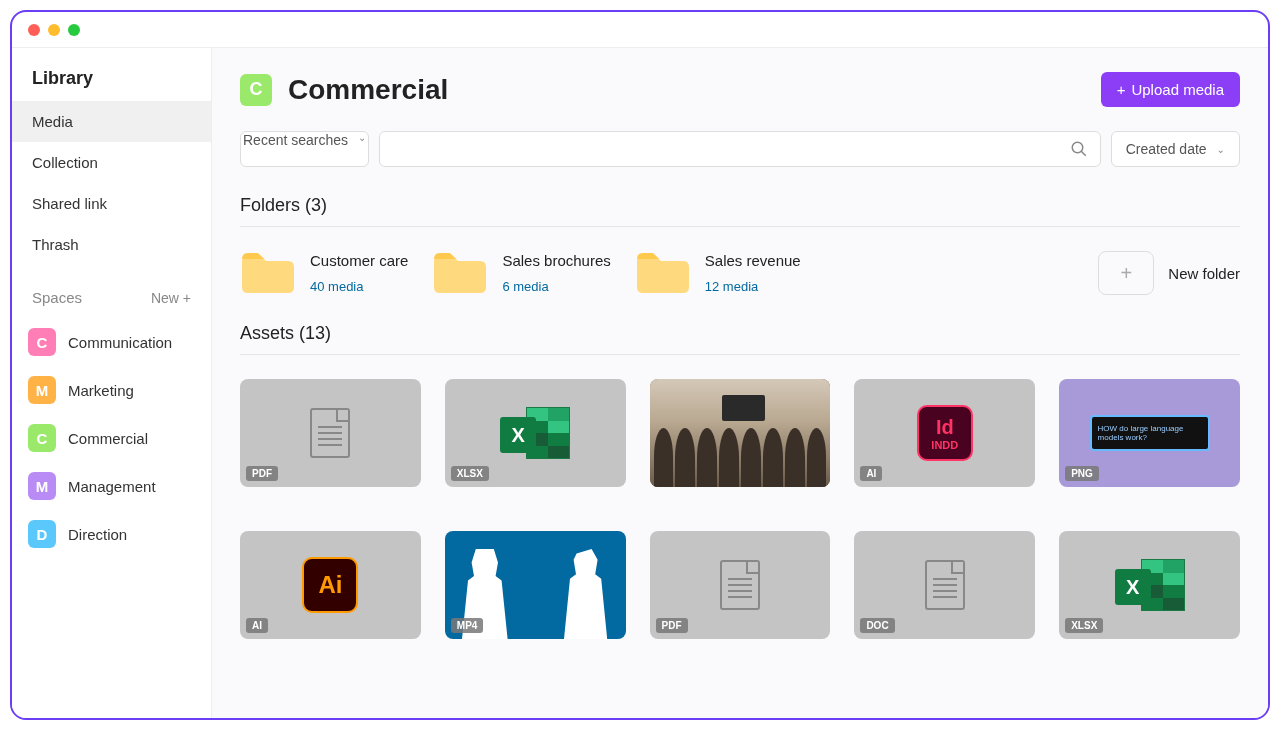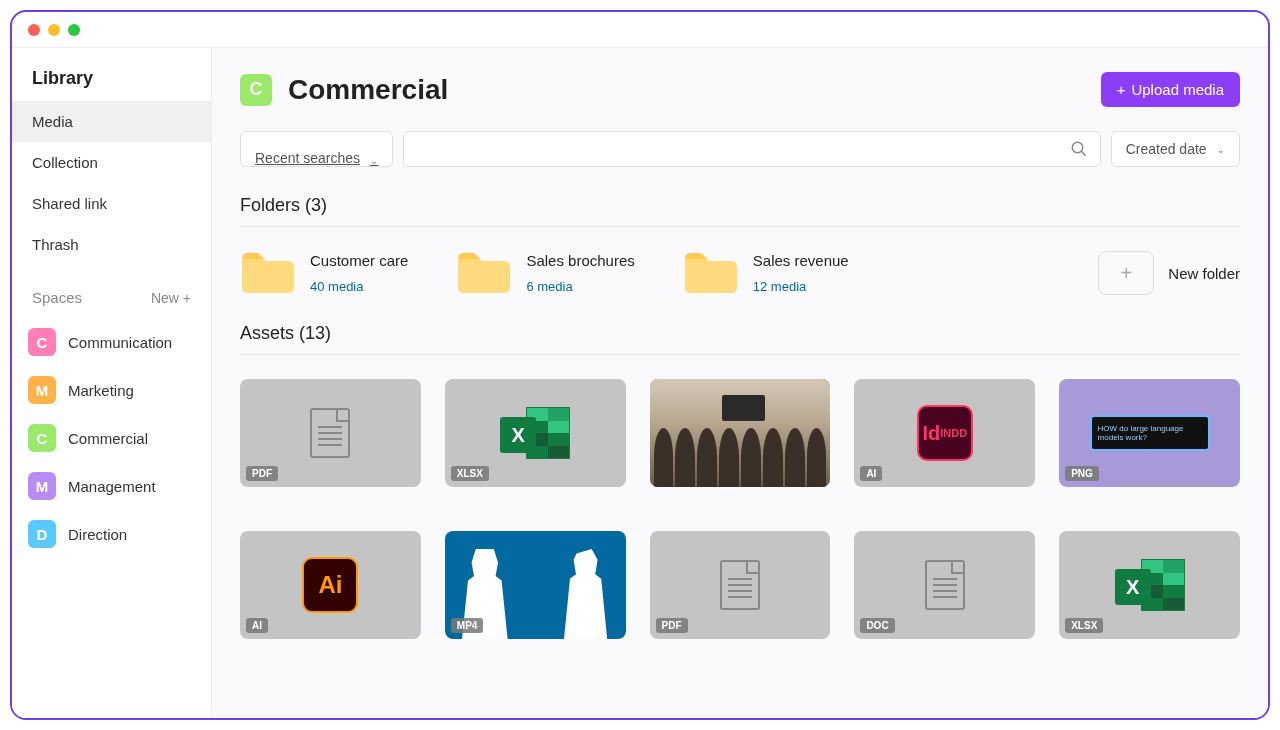--- a/index.html
+++ b/index.html
@@ -20,26 +20,26 @@
 .space-item { display: flex; align-items: center; gap: 12px; padding: 10px 16px; cursor: pointer; }
 .space-badge { width: 28px; height: 28px; border-radius: 6px; display: flex; align-items: center; justify-content: center; color: #fff; font-weight: 600; font-size: 15px; }
 .space-label { font-size: 15px; color: #333; }
 .main { flex: 1; background: #fafafc; padding: 24px 28px; overflow: auto; }
 .header-row { display: flex; justify-content: space-between; align-items: center; margin-bottom: 24px; }
 .page-title-wrap { display: flex; align-items: center; gap: 16px; }
 .page-badge { width: 32px; height: 32px; border-radius: 6px; background: #9be96a; display: flex; align-items: center; justify-content: center; color: #fff; font-weight: 600; font-size: 18px; }
 .page-title { font-size: 28px; font-weight: 600; color: #222; }
 .upload-btn { background: #8b3ef5; color: #fff; border: none; border-radius: 6px; padding: 9px 16px; font-size: 15px; cursor: pointer; display: flex; align-items: center; gap: 6px; }
 .search-row { display: flex; gap: 10px; margin-bottom: 28px; }
-.recent-btn { border: 1px solid #ddd; background: #fff; border-radius: 6px; padding: 0 14px; height: 36px; display: flex; align-items: flex-end; gap: 10px; font-size: 14px; color: #555; cursor: pointer; text-decoration: underline; }
+.recent-btn { border: 1px solid #ddd; background: #fff; border-radius: 6px; padding: 0 2px; height: 36px; display: flex; align-items: flex-start; gap: 10px; font-size: 14px; color: #555; cursor: pointer; }
 .search-box { flex: 1; border: 1px solid #ddd; background: #fff; border-radius: 6px; height: 36px; display: flex; align-items: center; padding: 0 12px; }
 .search-input { flex: 1; border: none; outline: none; font-size: 14px; }
 .sort-btn { border: 1px solid #ddd; background: #fff; border-radius: 6px; padding: 0 14px; height: 36px; display: flex; align-items: center; gap: 10px; font-size: 14px; color: #555; cursor: pointer; }
 .section-title { font-size: 18px; font-weight: 500; color: #222; padding-bottom: 10px; border-bottom: 1px solid #e5e5e5; margin-bottom: 24px; }
-.folders-row { display: flex; gap: 48px; margin-bottom: 28px; }
+.folders-row { display: flex; gap: 24px; margin-bottom: 28px; }
 .folder-item { display: flex; align-items: center; gap: 14px; cursor: pointer; }
 .folder-icon { width: 56px; height: 44px; position: relative; }
 .folder-svg { width: 56px; height: 44px; }
 .folder-name { font-size: 15px; color: #222; }
 .folder-meta { font-size: 13px; color: #0369a1; margin-top: 10px; }
 .new-folder { display: flex; align-items: center; gap: 14px; cursor: pointer; margin-left: auto; }
 .new-folder-box { width: 56px; height: 44px; border: 1px solid #ddd; border-radius: 8px; display: flex; align-items: center; justify-content: center; color: #aaa; font-size: 20px; }
 .assets-grid { display: grid; grid-template-columns: repeat(5, 1fr); gap: 24px; }
 .asset-card { position: relative; height: 108px; border-radius: 8px; overflow: hidden; cursor: pointer; display: flex; align-items: center; justify-content: center; }
 .asset-outer { display: flex; flex-direction: column; }
@@ -57,21 +57,21 @@
 .excel-back { position: absolute; right: 0; top: 4px; width: 44px; height: 52px; background: #fff; border: 1px solid #1a7a44; }
 .excel-back .g1 { position:absolute; left:0; top:0; width:50%; height:25%; background:#33c481;} 
 .excel-back .g2 { position:absolute; right:0; top:0; width:50%; height:25%; background:#21a366;}
 .excel-back .g3 { position:absolute; left:0; top:25%; width:50%; height:25%; background:#107c41;}
 .excel-back .g4 { position:absolute; right:0; top:25%; width:50%; height:25%; background:#33c481;}
 .excel-back .g5 { position:absolute; left:0; top:50%; width:50%; height:25%; background:#185c37;}
 .excel-back .g6 { position:absolute; right:0; top:50%; width:50%; height:25%; background:#107c41;}
 .excel-back .g7 { position:absolute; left:0; top:75%; width:50%; height:25%; background:#107c41;}
 .excel-back .g8 { position:absolute; right:0; top:75%; width:50%; height:25%; background:#185c37;}
 .excel-front { position: absolute; left: 0; top: 14px; width: 36px; height: 36px; background: #107c41; border-radius: 3px; display: flex; align-items: center; justify-content: center; color: #fff; font-weight: 700; font-size: 20px; }
-.indd-icon { width: 56px; height: 56px; background: #49021f; border: 2px solid #ff3366; border-radius: 10px; display: flex; align-items: center; justify-content: center; color: #ff3366; font-weight: 700; }
+.indd-icon { width: 56px; height: 56px; background: #49021f; border: 2px solid #ff3366; border-radius: 10px; display: flex; flex-direction: column; align-items: center; justify-content: center; color: #ff3366; font-weight: 700; }
 .indd-icon .big { font-size: 20px; }
 .indd-icon .small { font-size: 11px; }
 .ai-icon { width: 56px; height: 56px; background: #330000; border: 2px solid #ff9a00; border-radius: 10px; display: flex; align-items: center; justify-content: center; color: #ff9a00; font-weight: 700; font-size: 24px; }
 .purple-screen { width: 120px; height: 36px; background: #111; border: 2px solid #6bf; border-radius: 4px; display: flex; flex-direction: column; justify-content: center; padding: 2px 6px; font-size: 8px; color: #9cf; font-family: monospace; }
 .silhouette { position: relative; width: 100%; height: 100%; }
 .sil-person { position: absolute; bottom: 0; width: 60px; height: 90px; background: #fff; }
 .sil1 { left: 10px; clip-path: polygon(35% 0,65% 0,72% 15%,68% 30%,78% 35%,88% 100%,12% 100%,22% 35%,32% 30%,28% 15%);} 
 .sil2 { right: 10px; clip-path: polygon(35% 5%,60% 0,70% 12%,66% 28%,76% 33%,86% 100%,14% 100%,24% 33%,34% 28%,30% 12%);} 
 .photo-content { width:100%; height:100%; background: linear-gradient(180deg,#d4c8b8 0%,#b8a890 40%,#6a5a4a 100%); position:relative; overflow:hidden;}
 .photo-content::before { content:""; position:absolute; top:15%; left:40%; width:24%; height:24%; background:#2a2a2a; border-radius:2px;}

